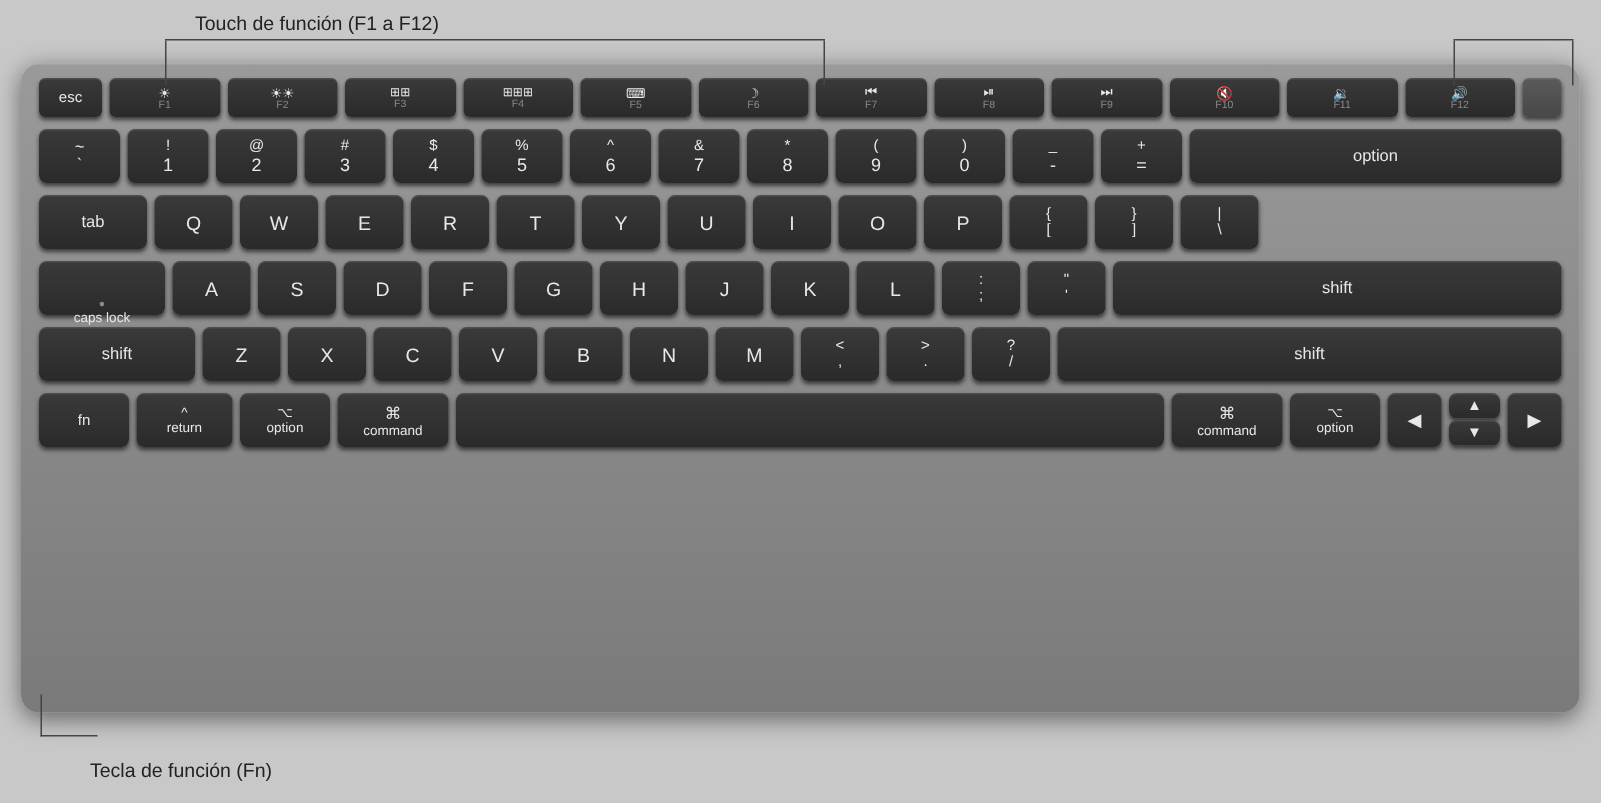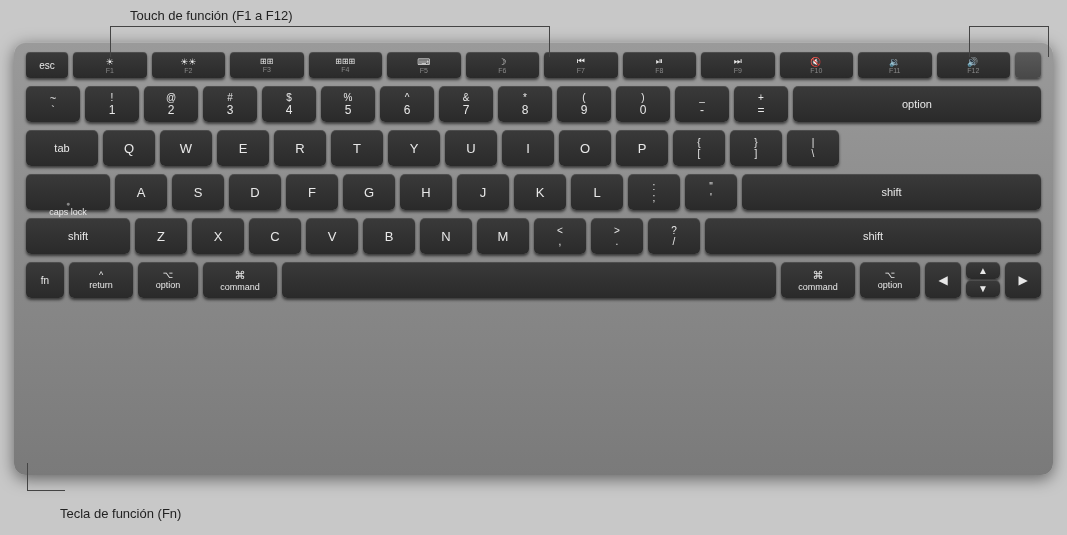--- a/index.html
+++ b/index.html
@@ -455,21 +455,21 @@
     <div class="key" style="width:52px;">
       <span style="font-size:10px;">?</span>
       <span style="font-size:10px;">/</span>
     </div>
     <div class="key key-shift-r">
       <span style="font-size:11px;">shift</span>
     </div>
   </div>
 
   <div class="key-row">
-    <div class="key" style="width:38px;">
+    <div class="key" style="width:60px;">
       <span style="font-size:10px;">fn</span>
     </div>
     <div class="key" style="width:64px;">
       <span style="font-size:9px; display:block; text-align:center;">^</span>
       <span style="font-size:9px;">return</span>
     </div>
     <div class="key" style="width:60px;">
       <span style="font-size:9px; display:block;">⌥</span>
       <span style="font-size:9px;">option</span>
     </div>

